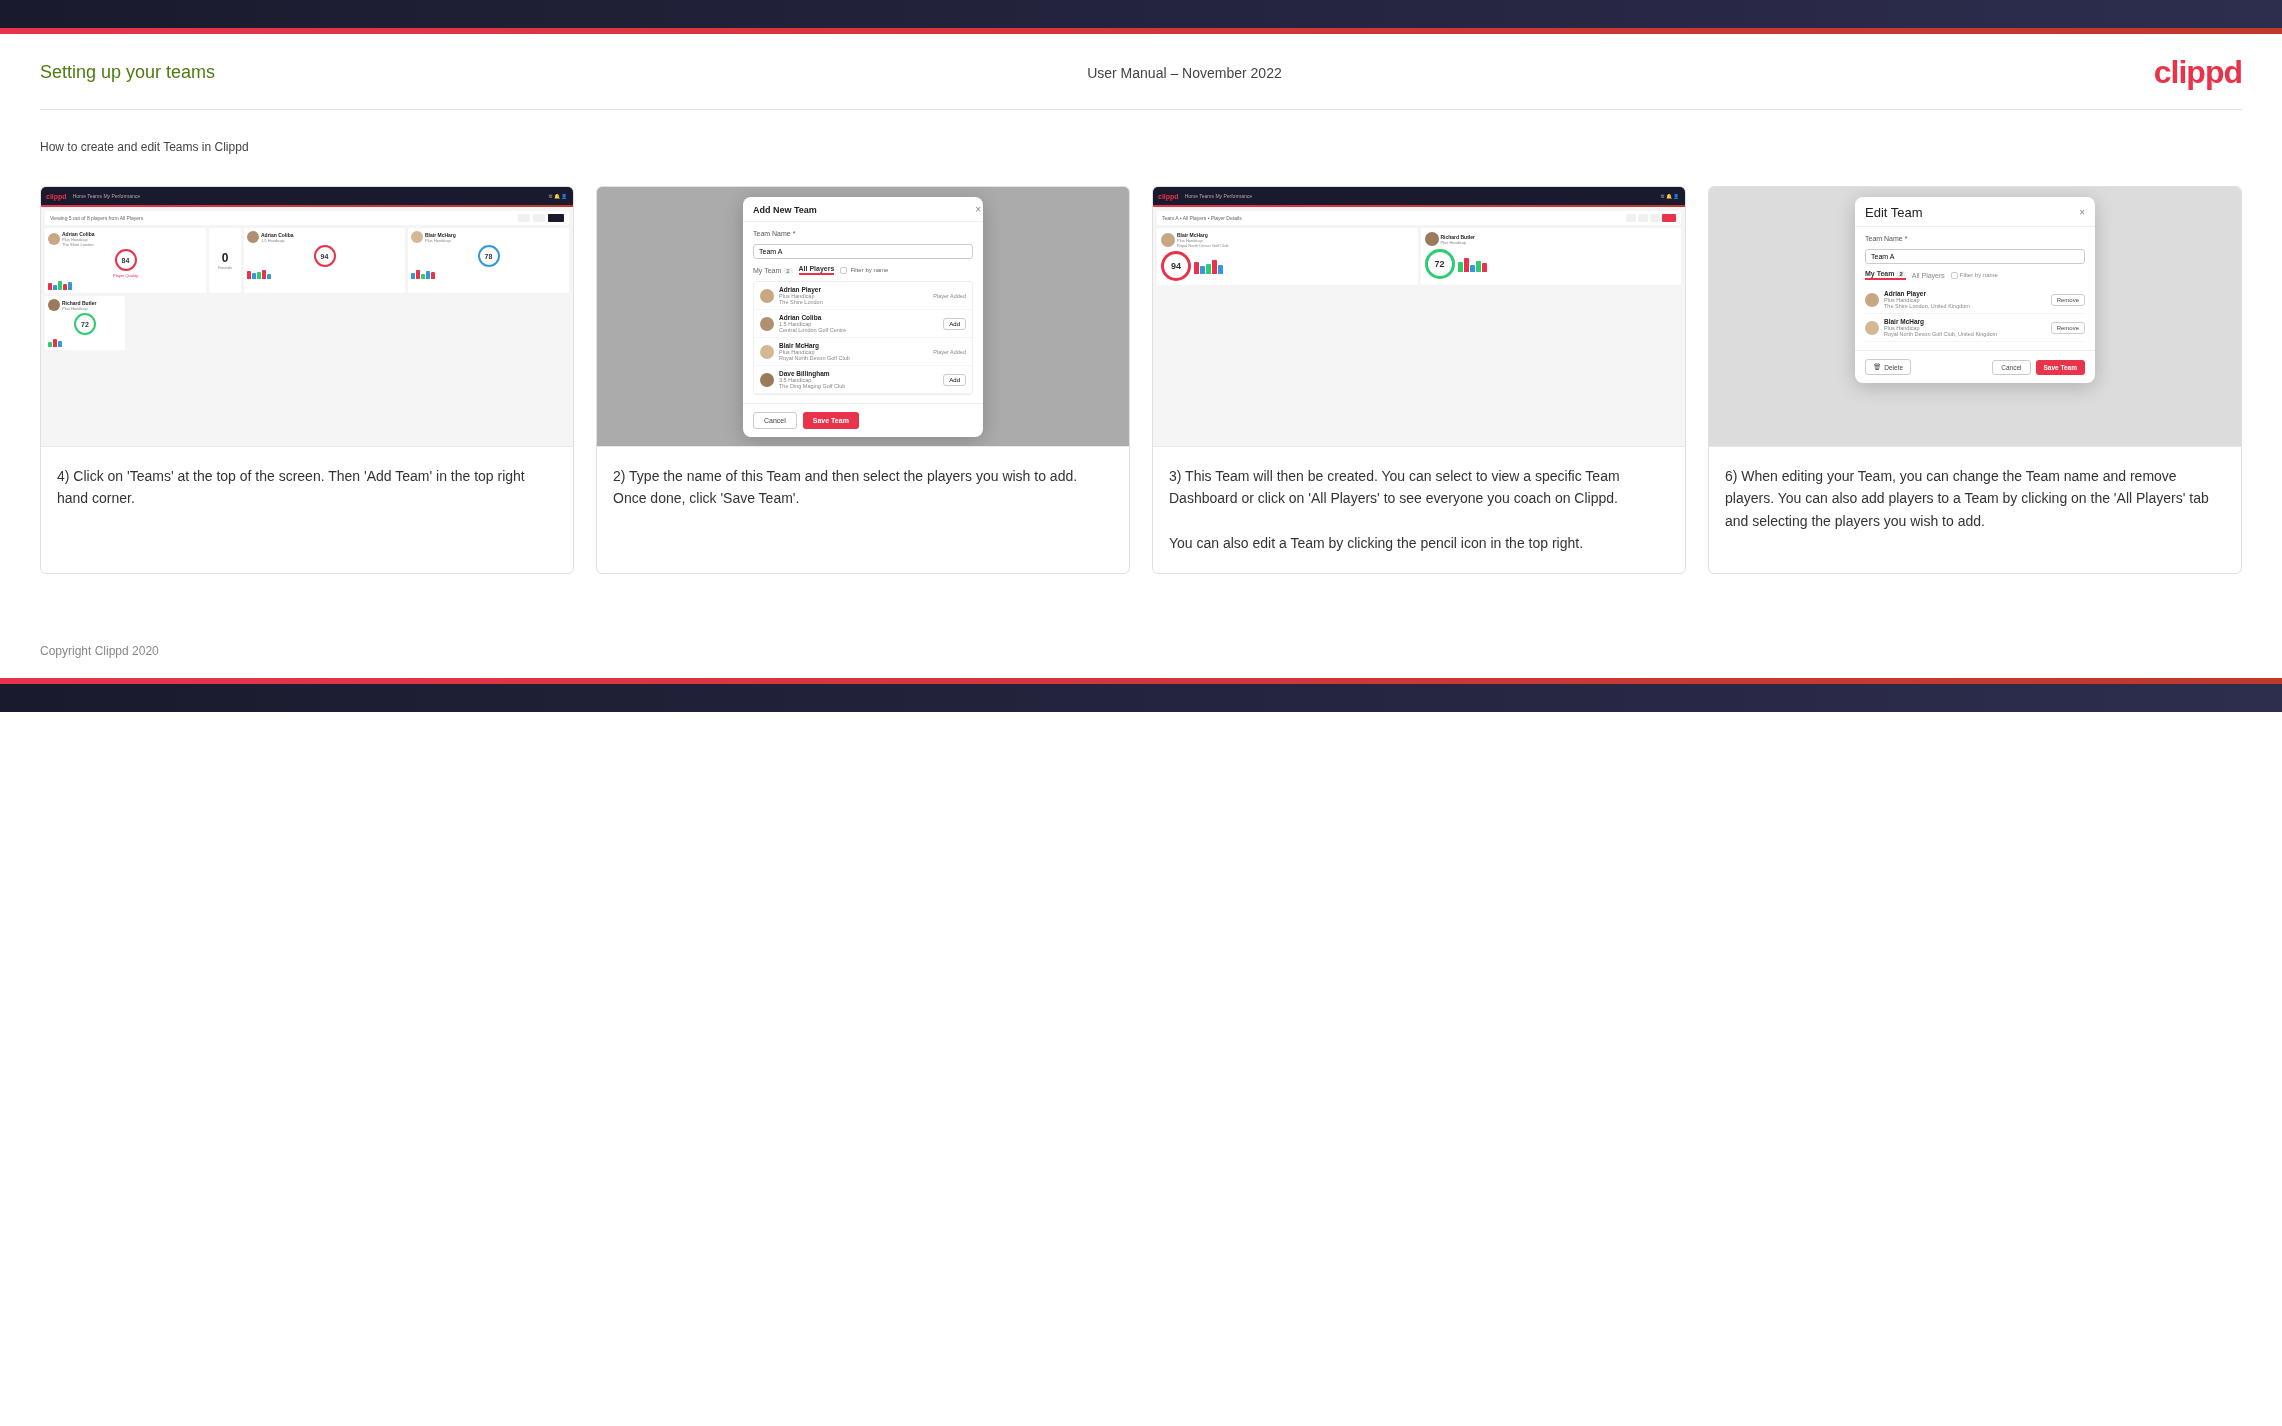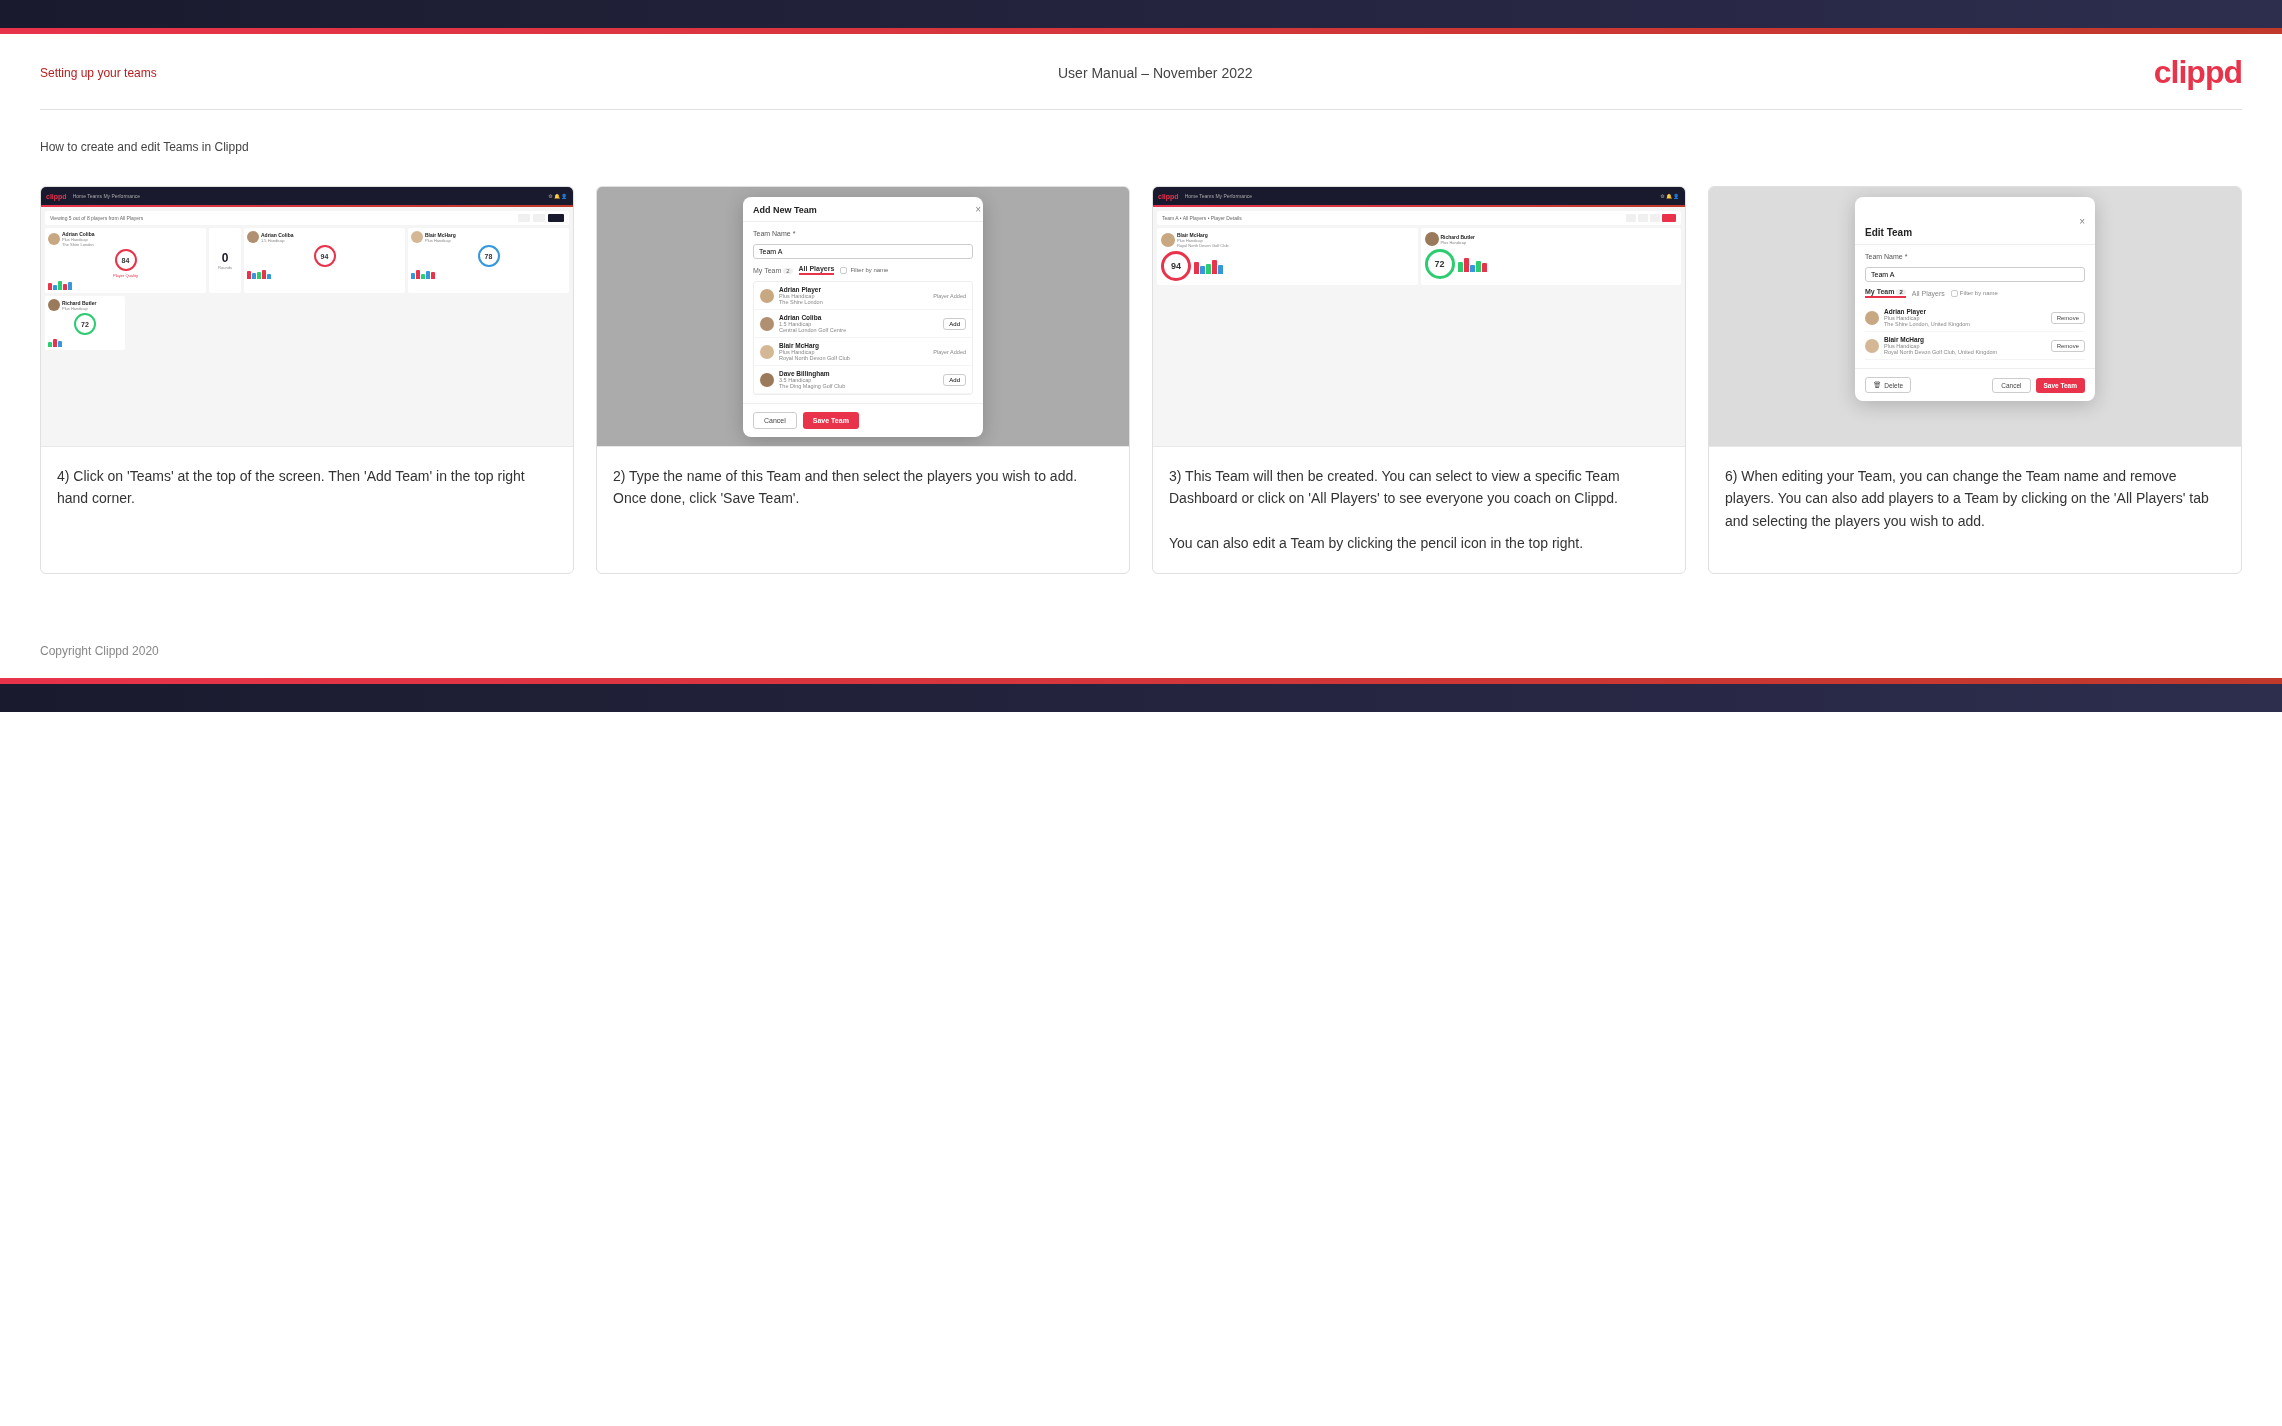--- a/index.html
+++ b/index.html
@@ -21,21 +21,21 @@
       width: 100%;
     }
 
     
     .header {
       display: flex;
       align-items: center;
       justify-content: space-between;
       padding: 20px 40px 0 40px;
     }
-    .header-left { font-size: 12px; color: #b91c1c; }
+    .header-left { font-size: 18px; color: #4d7c0f; }
     .header-center { font-size: 14px; color: #444; }
     .logo {
       font-size: 32px;
       font-weight: 700;
       color: #e8334a;
       letter-spacing: -1px;
     }
 
     .divider {
       height: 1px;
@@ -268,24 +268,23 @@
       box-shadow: 0 4px 20px rgba(0,0,0,0.2);
     }
     .edit-modal-header {
       display: flex;
       align-items: center;
       justify-content: space-between;
       padding: 8px 10px 6px 10px;
       border-bottom: 1px solid #eee;
     }
     .edit-modal-title {
-      font-size: 10px;
-      font-weight: 700;
+      font-size: 13px;
+      font-weight: 400;
       color: #222;
-      margin-top: 22px;
     }
     .edit-modal-close {
       font-size: 10px;
       color: #888;
     }
     .edit-modal-body {
       padding: 8px 10px;
     }
     .edit-modal-label {
       font-size: 7px;

